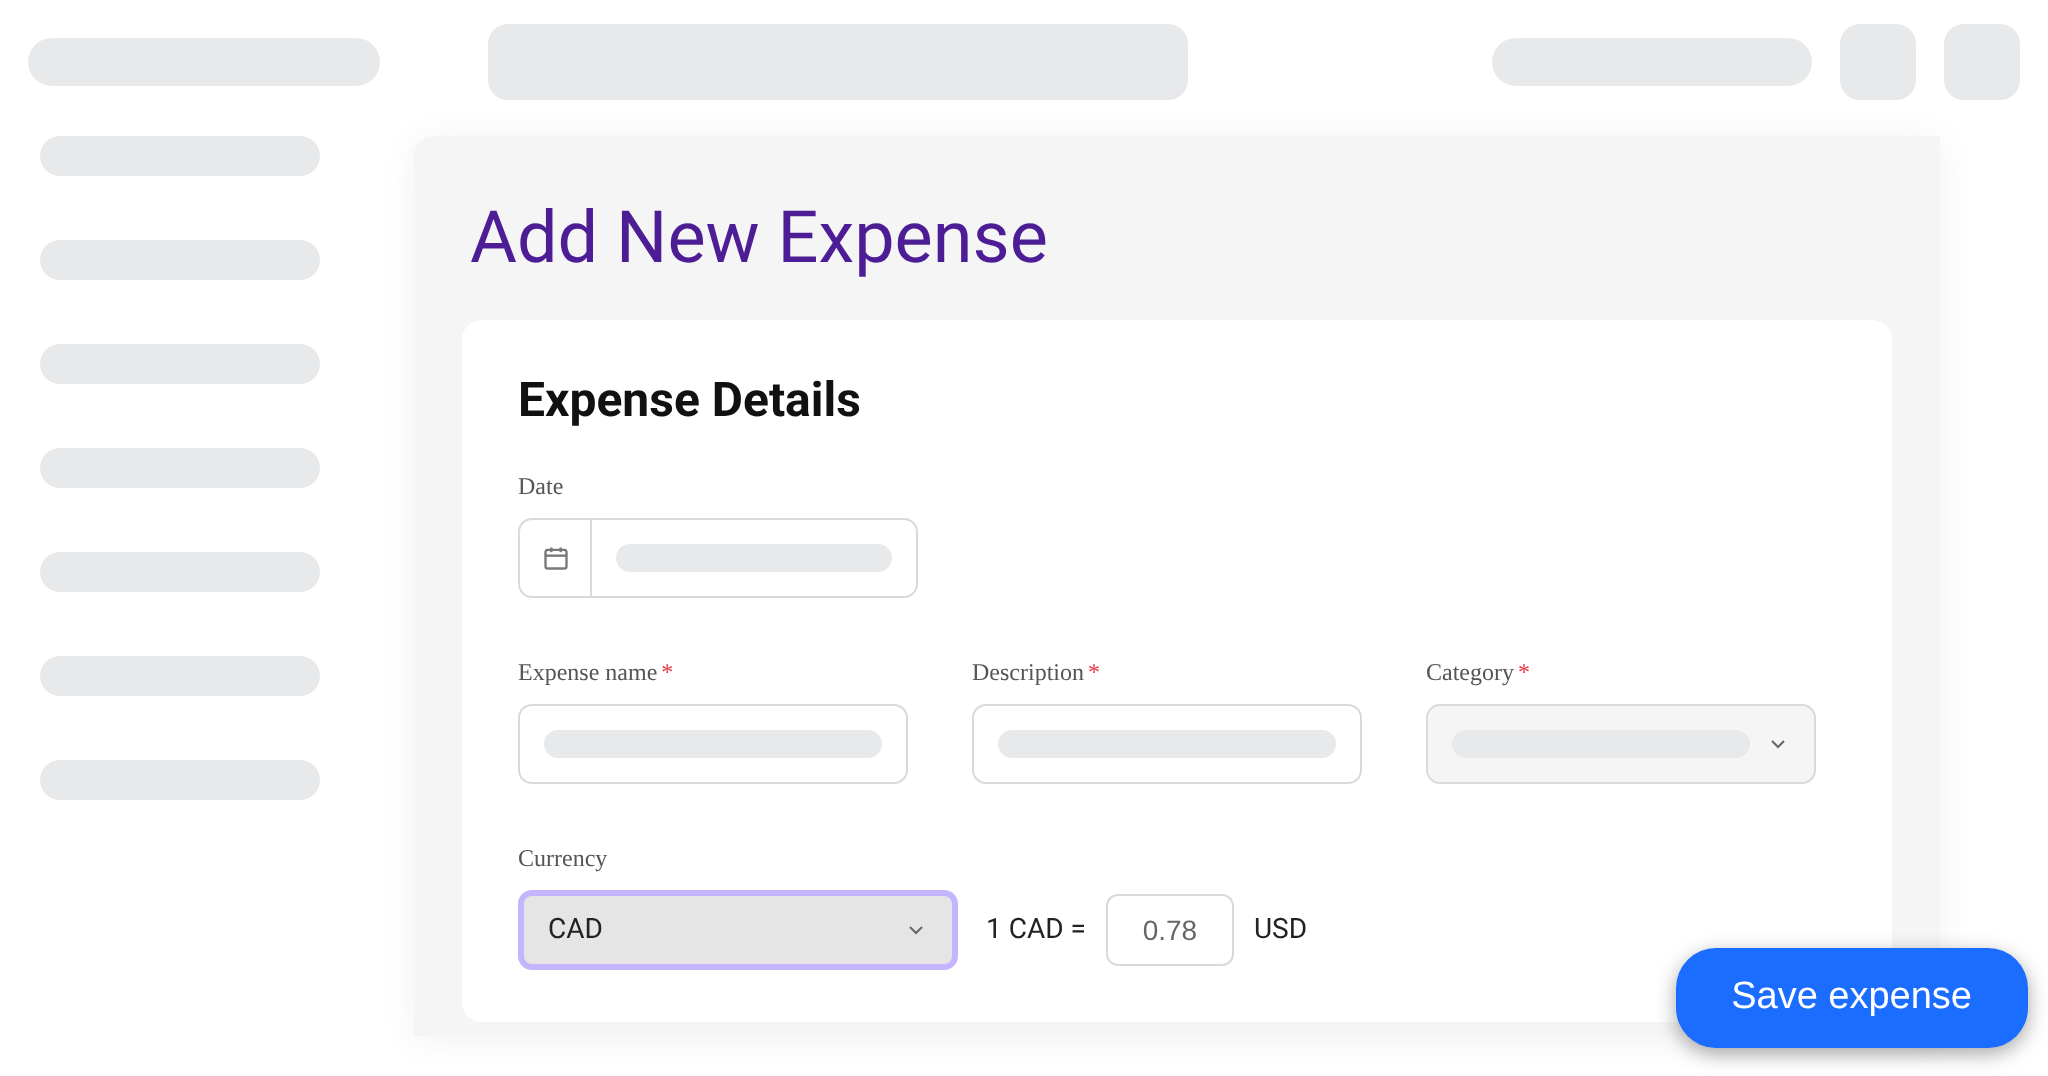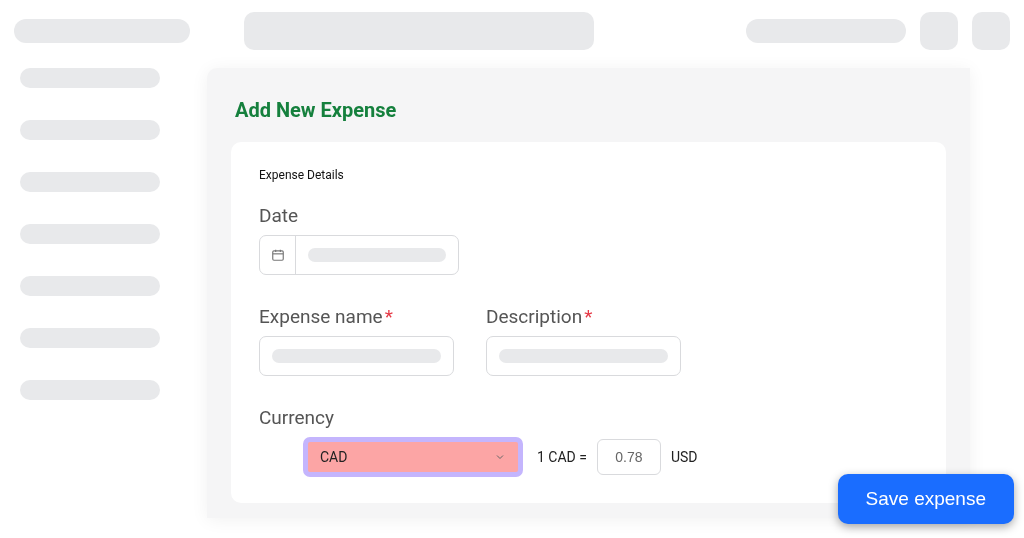--- a/index.html
+++ b/index.html
@@ -40,51 +40,52 @@
       position: absolute;
       left: 207px;
       top: 68px;
       width: 763px;
       height: 450px;
       background: #f5f5f6;
       border-top-left-radius: 10px;
       box-shadow: 0 2px 18px rgba(0,0,0,0.06);
     }
     .page-title {
-      font-size: 20px;
-      font-weight: 700;
-      color: #15803d;
+      font-size: 36px;
+      font-weight: 400;
+      color: #4c1d95;
       padding: 30px 28px 20px 28px;
     }
     .card {
       background: #fff;
       margin: 0 24px 24px 24px;
       border-radius: 10px;
       padding: 26px 28px;
     }
     .section-title {
-      font-size: 12px;
-      font-weight: 400;
+      font-size: 24px;
+      font-weight: 700;
       color: #111;
       margin-bottom: 22px;
     }
     .row {
       display: flex;
       gap: 32px;
       margin-bottom: 30px;
       flex-wrap: wrap;
     }
     .field {
       display: flex;
       flex-direction: column;
       gap: 8px;
     }
     .field-label {
-      font-size: 19px;
+      font-size: 12px;
       color: #555;
+      font-family: Liberation Serif, serif;
     }
     .req { color: #e63946; margin-left: 2px; }
     .input-box {
       height: 40px;
       border: 1px solid #d9dadd;
       border-radius: 7px;
       background: #fff;
       display: flex;
       align-items: center;
       padding: 0 12px;
@@ -121,30 +122,29 @@
     }
     .select-box .skel-inner { flex: 1; }
     .currency-row {
       display: flex;
       align-items: flex-end;
       gap: 14px;
     }
     .currency-select {
       width: 220px;
       height: 40px;
-      border: 5px solid #c4b5fd;
+      border: 3px solid #c4b5fd;
       border-radius: 7px;
-      background: #fca5a5;
+      background: #e5e5e5;
       display: flex;
       align-items: center;
       justify-content: space-between;
       padding: 0 12px;
       font-size: 14px;
       color: #222;
-      margin-left: 44px;
     }
     .rate-group {
       display: flex;
       align-items: center;
       gap: 10px;
       height: 40px;
       font-size: 14px;
       color: #222;
     }
     .rate-input {
@@ -156,21 +156,21 @@
       font-size: 14px;
       color: #666;
       background: #fff;
     }
     .save-btn {
       position: absolute;
       right: 10px;
       bottom: 14px;
       background: #1a6dff;
       border: none;
-      border-radius: 10px;
+      border-radius: 20px;
       color: #fff;
       font-size: 19px;
       font-weight: 500;
       padding: 14px 28px;
       cursor: pointer;
       box-shadow: 0 3px 10px rgba(0,0,0,0.35);
     }
     .chevron {
       width: 12px;
       height: 12px;
@@ -238,20 +238,33 @@
 
       <div class="field field-md">
         <label class="field-label">
           <span>Description</span><span class="req">*</span>
         </label>
         <div class="input-box">
           <div class="skel-inner"></div>
         </div>
       </div>
 
+      <div class="field field-md">
+        <label class="field-label">
+          <span>Category</span><span class="req">*</span>
+        </label>
+        <div class="select-box">
+          <div class="skel-inner"></div>
+          <span class="chevron">
+            <svg width="12" height="12" viewBox="0 0 24 24" fill="none" stroke="#666" stroke-width="2">
+                <polyline points="6 9 12 15 18 9"></polyline>
+              </svg>
+          </span>
+        </div>
+      </div>
     </div>
 
     <div class="currency-row">
       <div class="field">
         <label class="field-label">Currency</label>
         <div class="currency-select">
           <span>CAD</span>
           <span class="chevron">
             <svg width="12" height="12" viewBox="0 0 24 24" fill="none" stroke="#666" stroke-width="2">
                 <polyline points="6 9 12 15 18 9"></polyline>

